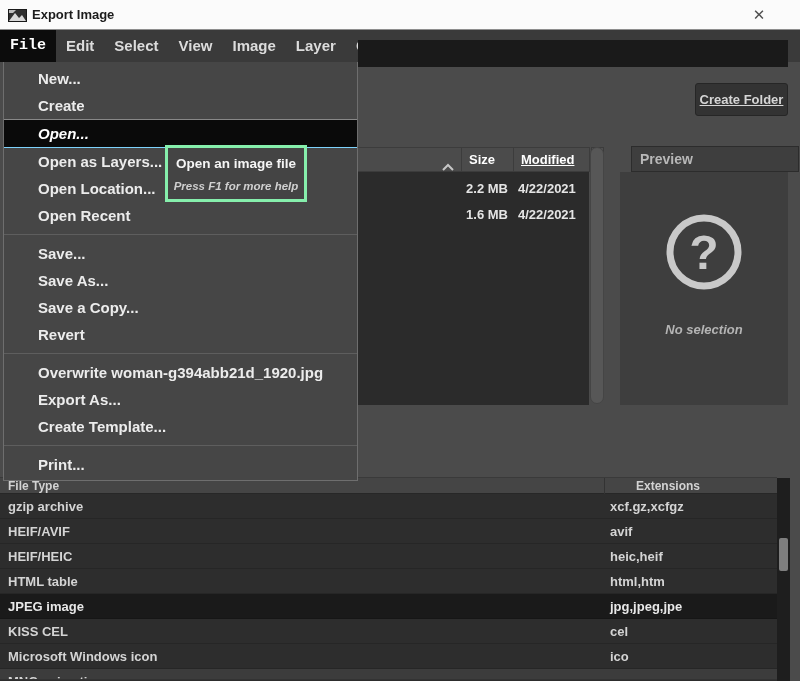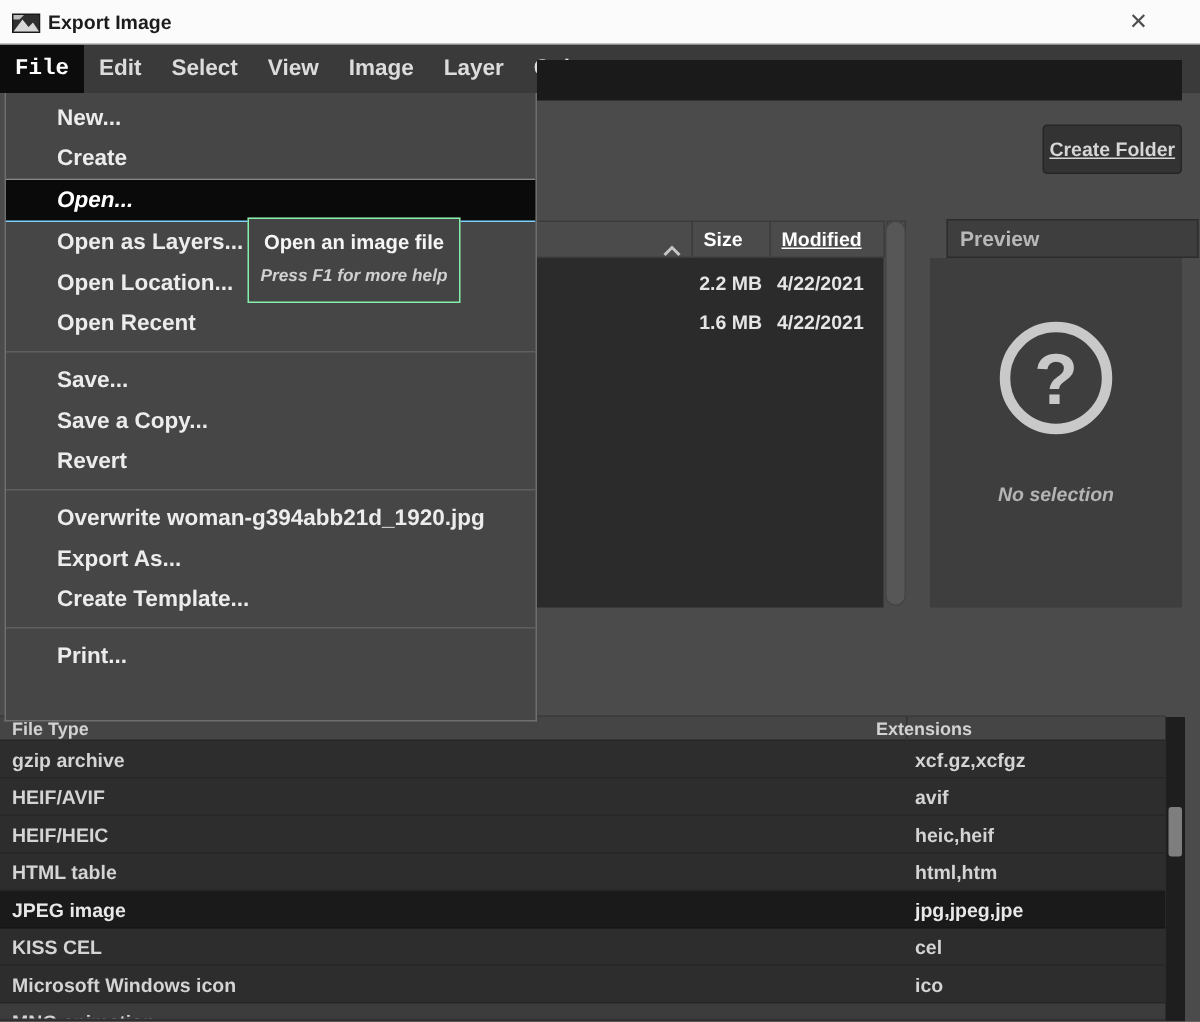--- a/index.html
+++ b/index.html
@@ -36,37 +36,37 @@
   .list-scrollbar { position:absolute; left:590px; top:147px; width:14px; height:257px; background:#575757; border:1px solid #454545; border-radius:7px; }
   
   .preview-header { position:absolute; left:631px; top:146px; width:168px; height:26px; background:#3e3e3e; border:1px solid #2c2c2c; line-height:24px; padding-left:8px; font-size:14px; font-weight:700; color:#b8b8b8; }
   .preview-body { position:absolute; left:620px; top:172px; width:168px; height:233px; background:#3e3e3e; }
   .q-icon { position:absolute; left:42px; top:38px; }
   .no-selection { position:absolute; left:0; top:150px; width:100%; text-align:center; font-size:13px; font-style:italic; font-weight:700; color:#b4b4b4; }
   
   .ft-header { position:absolute; left:0; top:477px; width:777px; height:17px; background:#454545; border-top:1px solid #3a3a3a; border-bottom:1px solid #272727; }
   .ft-header .hd { position:absolute; top:0; line-height:16px; font-size:12px; font-weight:700; color:#d2d2d2; }
   .ft-hd-type { left:8px; }
-  .ft-hd-ext { left:584px; }
+  .ft-hd-ext { left:604px;padding-left:32px; }
   .ft-hdiv { position:absolute; left:604px; top:0; width:1px; height:16px; background:#333333; }
   .ft-rows { position:absolute; left:0; top:494px; width:777px; height:241px; background:#2d2d2d; overflow:hidden; }
   .ft-row { position:relative; height:25px; line-height:25px; font-size:13px; font-weight:700; color:#d4d4d4; border-bottom:1px solid rgba(0,0,0,0.14); }
   .ft-row .ft-type { position:absolute; left:8px; }
   .ft-row .ft-ext { position:absolute; left:610px; }
   .ft-row.selected { background:#1a1a1a; color:#e8e8e8; }
   .ft-row.partial { height:11px; overflow:hidden; background:#3c3c3c; }
   .ft-scroll-track { position:absolute; left:777px; top:478px; width:13px; height:203px; background:#1e1e1e; }
   .ft-scroll-thumb { position:absolute; left:2px; top:60px; width:9px; height:33px; background:#7e7e7e; border-radius:2px; }
   
   .menu-panel { position:absolute; left:3px; top:62px; width:355px; height:419px; background:#464646; border:1px solid #6e6e6e; border-top:none; z-index:10; padding-top:3px; overflow:hidden; }
   .menu-item { height:27px; line-height:27px; padding-left:34px; font-size:15px; font-weight:700; color:#ececec; white-space:nowrap; }
   .menu-item.highlighted { background:#0a0a0a; color:#ffffff; border-top:1px solid #888888; border-bottom:1px solid #7dd3fc; height:29px; line-height:27px;font-style:italic; }
   .menu-sep { border-top:1px solid #5e5e5e; margin:5px 0; }
   
-  .tooltip { position:absolute; left:165px; top:145px; width:142px; height:57px; background:#444444; border:1px solid #86efac; z-index:20; text-align:center; padding-top:8px; }
+  .tooltip { position:absolute; left:165px; top:145px; width:142px; height:57px; background:#444444; border:3px solid #86efac; z-index:20; text-align:center; padding-top:8px; }
   .tooltip-title { font-size:13.5px; font-weight:700; color:#f5f5f5; }
   .tooltip-hint { margin-top:9px; font-size:11.5px; font-style:italic; font-weight:700; color:#d0d0d0; }
 </style>
 </head>
 <body>
 
 <div id="screen">
 
   <div class="titlebar">
     <span class="app-icon">
@@ -172,20 +172,21 @@
 
   <div class="menu-panel">
     <div class="menu-item">New...</div>
     <div class="menu-item">Create</div>
     <div class="menu-item highlighted">Open...</div>
     <div class="menu-item">Open as Layers...</div>
     <div class="menu-item">Open Location...</div>
     <div class="menu-item">Open Recent</div>
     <div class="menu-sep"></div>
     <div class="menu-item">Save...</div>
+    <div class="menu-item">Save As...</div>
     <div class="menu-item">Save a Copy...</div>
     <div class="menu-item">Revert</div>
     <div class="menu-sep"></div>
     <div class="menu-item">Overwrite woman-g394abb21d_1920.jpg</div>
     <div class="menu-item">Export As...</div>
     <div class="menu-item">Create Template...</div>
     <div class="menu-sep"></div>
     <div class="menu-item">Print...</div>
   </div>
 

